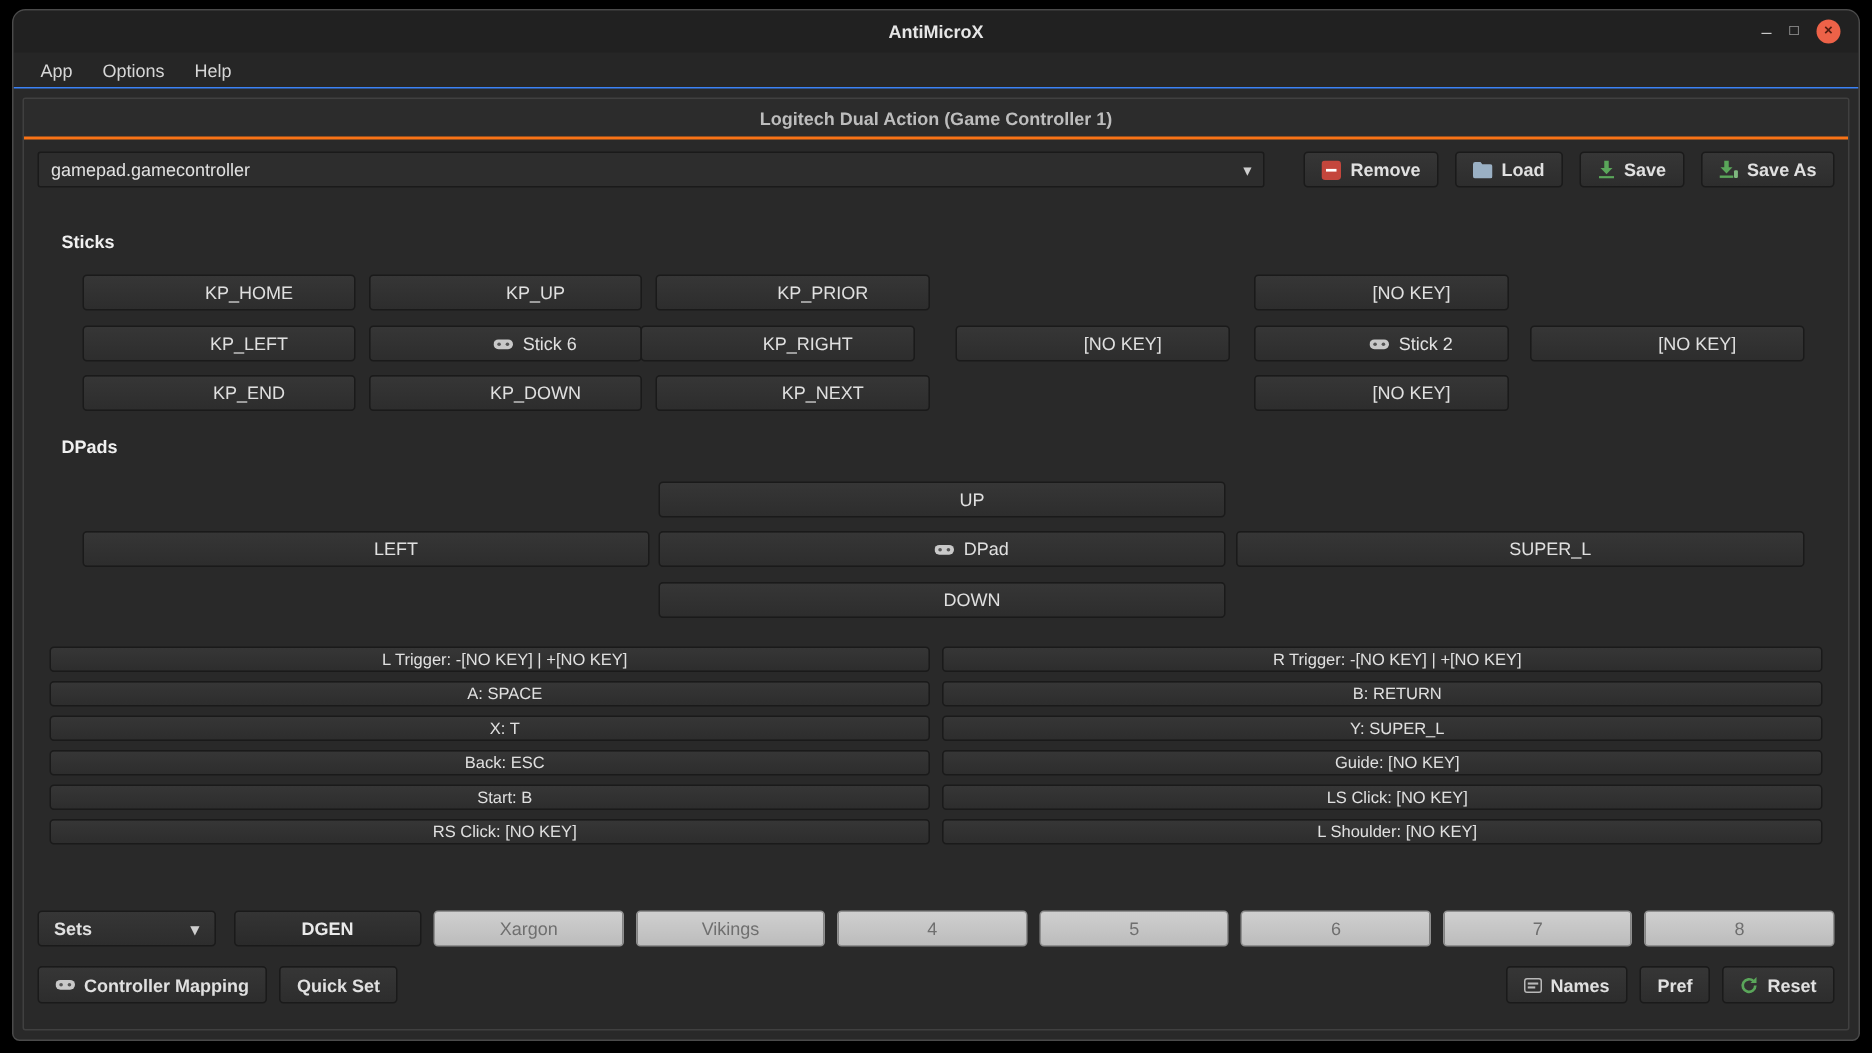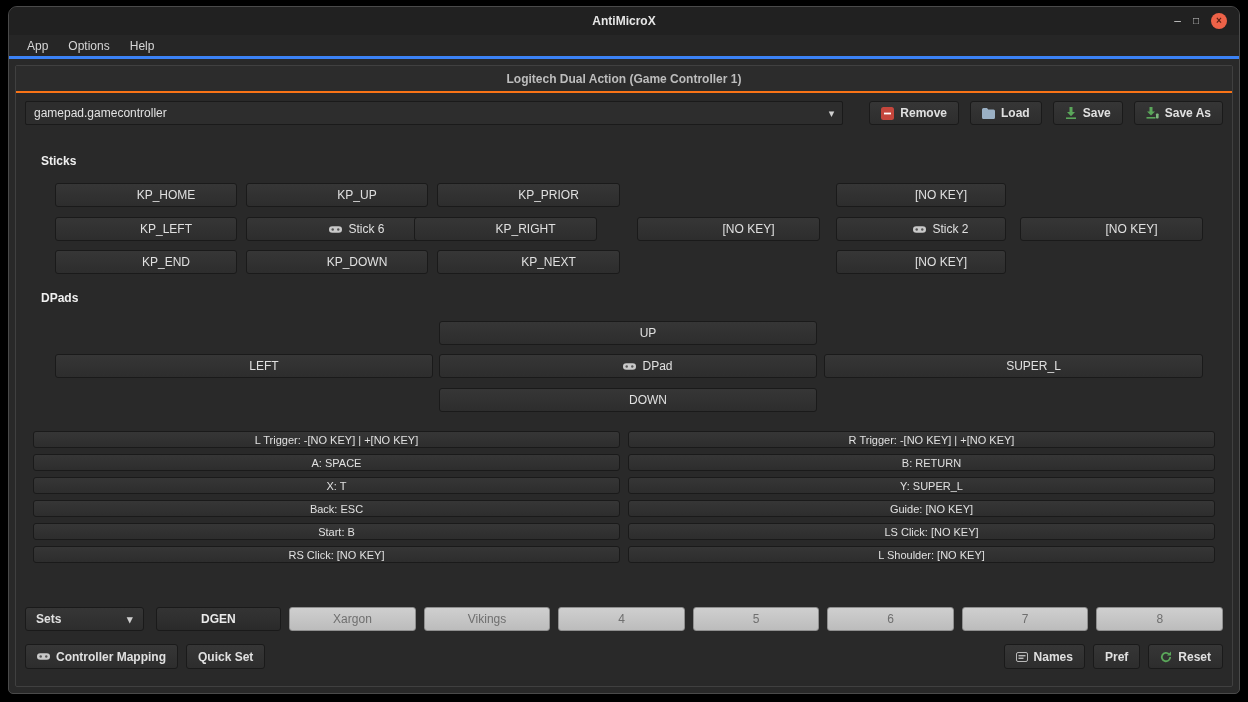--- a/index.html
+++ b/index.html
@@ -34,21 +34,21 @@
   .winbtn { color:#c9c9c9; font-size:12px; line-height:16px; cursor:default; }
   .winbtn.max { font-size:10px; }
   .winbtn.close {
     width:16px; height:16px; border-radius:50%;
     background:#ed6248; color:#531c10; font-size:10px; font-weight:bold;
     display:flex; align-items:center; justify-content:center;
   }
   
   .menubar {
     height:24px; background:#262626; display:flex; align-items:center;
-    padding-left:8px; flex:none; border-bottom:3px solid #3b82f6;
+    padding-left:8px; flex:none; border-bottom:1px solid #3b82f6;
   }
   .menu-item { padding:0 10px; color:#d6d6d6; height:100%; display:flex; align-items:center; }
   
   .frame {
     margin:6px; border:1px solid #404040; border-radius:2px;
     flex:1; display:flex; flex-direction:column; overflow:hidden;
     background:#292929;
   }
   .ctrl-tab {
     height:27px; display:flex; align-items:center; justify-content:center;
@@ -187,21 +187,21 @@
         <button class="mapbtn" style="left:230px; top:34px; width:182px">
           <span class="icon">
               <svg width="13" height="9" viewBox="0 0 14 9">
                 <rect x="0" y="1" width="14" height="7" rx="3.5" fill="#c9c9c9"></rect>
                 <circle cx="4" cy="4.5" r="1.3" fill="#555"></circle>
                 <circle cx="10" cy="4.5" r="1.3" fill="#555"></circle>
               </svg>
             </span>
           <span>Stick 6</span>
         </button>
-        <button class="mapbtn" style="left:398px; top:34px; width:183px">KP_RIGHT</button>
+        <button class="mapbtn" style="left:411px; top:34px; width:183px">KP_RIGHT</button>
         <button class="mapbtn" style="left:621px; top:34px; width:183px">[NO KEY]</button>
         <button class="mapbtn" style="left:820px; top:34px; width:170px">
           <span class="icon">
               <svg width="13" height="9" viewBox="0 0 14 9">
                 <rect x="0" y="1" width="14" height="7" rx="3.5" fill="#c9c9c9"></rect>
                 <circle cx="4" cy="4.5" r="1.3" fill="#555"></circle>
                 <circle cx="10" cy="4.5" r="1.3" fill="#555"></circle>
               </svg>
             </span>
           <span>Stick 2</span>

